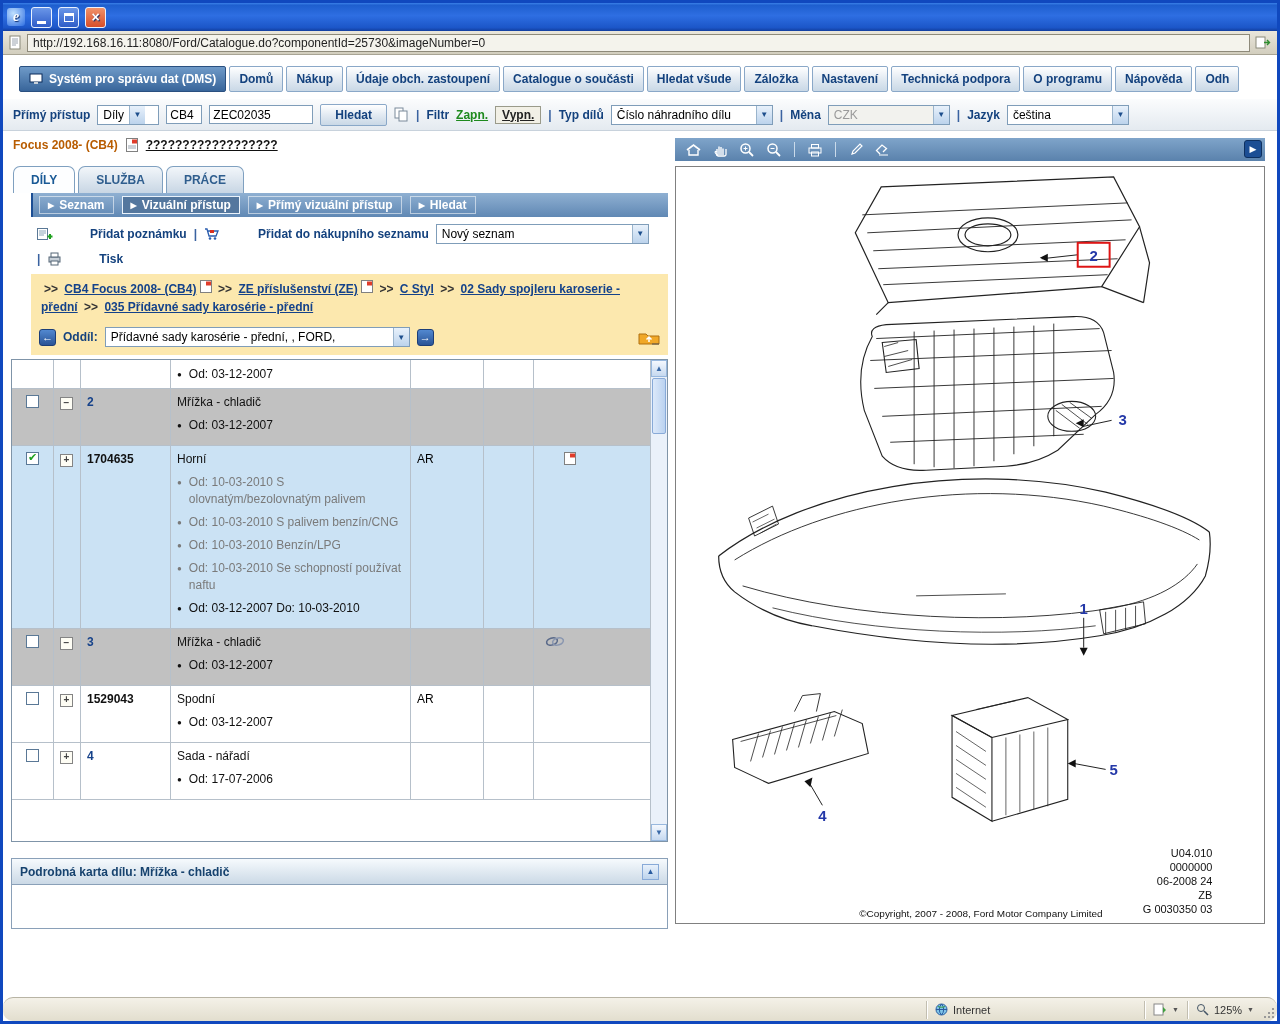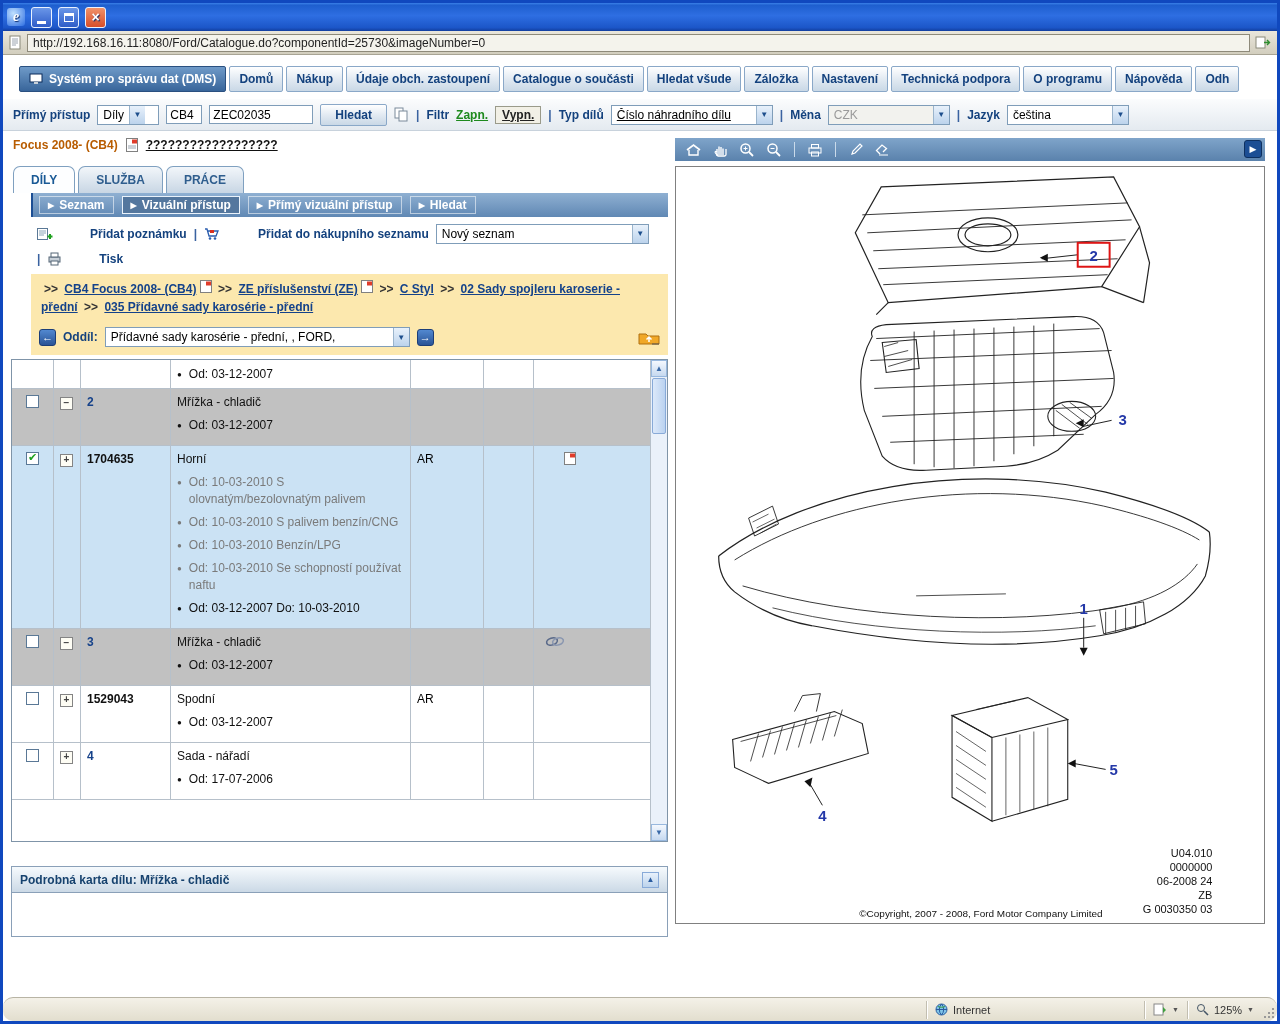--- a/index.html
+++ b/index.html
@@ -95,21 +95,21 @@
   .cbx.checked::after{content:"✔";color:#1FA11F;font-size:11px;position:absolute;left:1px;top:-2px;}
   .expander{width:13px;height:13px;border:1px solid #848484;background:#FEFDF4;display:inline-flex;align-items:center;justify-content:center;
     font:bold 10px/10px "Liberation Sans",sans-serif;color:#444;cursor:pointer;}
   .vscroll{position:absolute;right:0;top:0;bottom:0;width:17px;background:#EAF1FA;border-left:1px solid #B6C0CA;}
   .sb-arrow{height:17px;background:linear-gradient(#F4F8FE,#C6D9F0);border:1px solid #98B8DE;color:#3A6AA8;font-size:8px;
     display:flex;align-items:center;justify-content:center;cursor:pointer;}
   .sb-arrow.down{position:absolute;bottom:0;left:0;right:0;}
   .sb-thumb{position:absolute;top:18px;left:1px;right:1px;height:56px;border:1px solid #88AAD8;border-radius:2px;cursor:pointer;
     background:linear-gradient(90deg,#DCE9FA,#BAD2F0);}
 
-  .detail-header{margin-top:24px;width:657px;height:27px;background:linear-gradient(#F6FAFD,#CBD9E6);border:1px solid #8AA0B8;
+  .detail-header{margin-top:16px;width:657px;height:27px;background:linear-gradient(#F6FAFD,#CBD9E6);border:1px solid #8AA0B8;
     display:flex;align-items:center;justify-content:space-between;padding:0 8px;font:bold 12px "Liberation Sans",sans-serif;color:#16426E;}
   .collapse-btn{width:17px;height:16px;background:linear-gradient(#E8F1FB,#BCD3EC);border:1px solid #88AAD8;color:#2A5CA0;
     font-size:8px;display:flex;align-items:center;justify-content:center;cursor:pointer;}
   .detail-body{width:657px;height:44px;border:1px solid #8AA0B8;border-top:none;background:#fff;}
 
   
   .right-panel{position:absolute;top:83px;left:672px;width:590px;}
   .img-toolbar{height:23px;background:linear-gradient(#7FA4CA,#5A82AC);display:flex;align-items:center;gap:3px;padding:0 6px;position:relative;}
   .tbtn{width:24px;height:19px;display:inline-flex;align-items:center;justify-content:center;cursor:pointer;}
   .tsep{width:1px;height:15px;background:#CADAEA;margin:0 5px;}
@@ -204,21 +204,21 @@
             <rect x="5" y="4" width="8" height="10" fill="#fff" stroke="#7A8A9A"></rect>
           </svg>
       </span>
       <span class="pipe">|</span>
       <span class="qlabel">Filtr</span>
       <span class="filter-on">Zapn.</span>
       <span class="filter-off">Vypn.</span>
       <span class="pipe">|</span>
       <span class="qlabel">Typ dílů</span>
       <span class="xp-select" style="width:162px;">
-        <span class="sel-txt" style="flex:1;text-decoration:underline;">Číslo náhradního dílu</span>
+        <span class="sel-txt" style="flex:1;">Číslo náhradního dílu</span>
         <span class="sel-arrow">▼</span>
       </span>
       <span class="pipe">|</span>
       <span class="qlabel">Měna</span>
       <span class="xp-select disabled" style="width:122px;">
         <span class="sel-txt" style="flex:1;">CZK</span>
         <span class="sel-arrow">▼</span>
       </span>
       <span class="pipe">|</span>
       <span class="qlabel">Jazyk</span>

